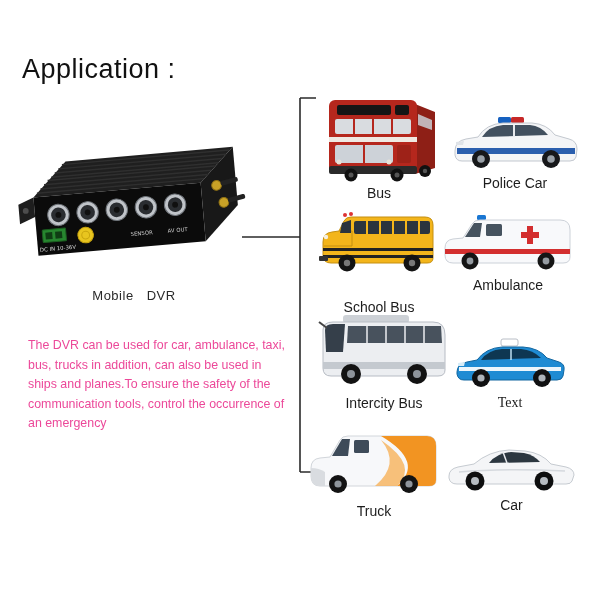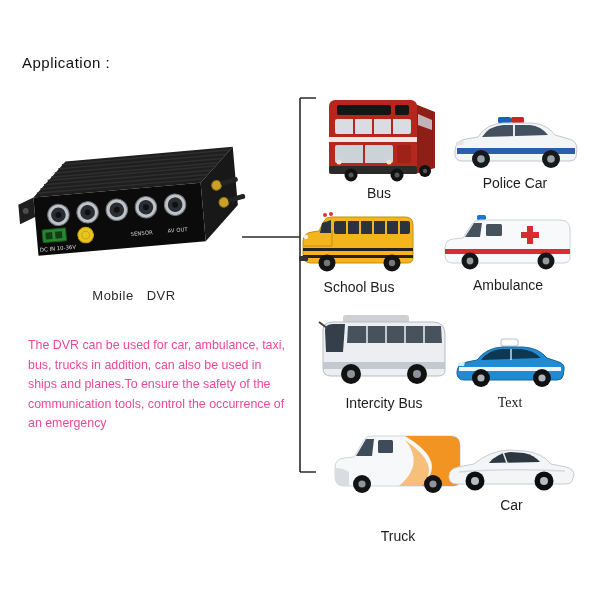--- a/index.html
+++ b/index.html
@@ -1,19 +1,19 @@
 <!DOCTYPE html>
 <html><head>
 <meta charset="utf-8">
 <style>
   html,body{margin:0;padding:0;background:#fff;}
   #page{position:relative;width:600px;height:600px;background:#fff;overflow:hidden;
         font-family:"Liberation Sans", sans-serif;color:#1c1c1c;}
   .abs{position:absolute;}
-  #page-title{left:22px;top:54px;font-size:15px;font-weight:500;letter-spacing:.5px;color:#111;}
+  #page-title{left:22px;top:54px;font-size:27px;font-weight:500;letter-spacing:.5px;color:#111;}
   #dvr-figure{left:12px;top:138px;width:244px;height:162px;}
   #dvr-label{left:44px;top:288px;width:180px;text-align:center;font-size:13px;color:#2a2a2a;word-spacing:9px;letter-spacing:.5px;}
   #description{left:28px;top:336px;width:262px;font-size:12.4px;line-height:1.58;color:#ec4899;}
   #bracket{left:0;top:0;width:600px;height:600px;pointer-events:none;}
   .vehicle-cell{position:absolute;display:flex;flex-direction:column;align-items:center;}
   .vehicle-cell .vlabel{margin-top:3px;font-size:14px;color:#1c1c1c;}
   .vimg{display:block;}
   svg text{font-family:"DejaVu Sans", sans-serif;}
 </style>
 </head>
@@ -130,21 +130,21 @@
       <rect x="9" y="38" width="118" height="6" fill="#2b5fae"></rect>
       <polygon points="8,32 16,31 15,35 8,35" fill="#dfe3e8"></polygon>
       <circle cx="33" cy="49" r="9" fill="#17181a"></circle>
         <circle cx="33" cy="49" r="3.8" fill="#9aa1a8"></circle>
       <circle cx="103" cy="49" r="9" fill="#17181a"></circle>
         <circle cx="103" cy="49" r="3.8" fill="#9aa1a8"></circle>
     </svg>
     <div class="vlabel">Police Car</div>
   </div>
 
-  <div class="vehicle-cell" style="left:296px;top:206px;width:126px;">
+  <div class="vehicle-cell" style="left:316px;top:206px;width:126px;gap:20px;">
     <svg class="vimg" viewBox="0 0 122 70" width="122" height="70">
       <path d="M5 36 Q5 27 14 26 L21 25 L26 15 Q28 11 33 11 L107 11 Q115 11 115 19 L115 52 Q115 57 109 57 L13 57 Q5 57 5 49 Z" fill="#f3b51b" stroke="#c58f10" stroke-width="1"></path>
       <path d="M21 25 L34 25 L34 40 L6 40" fill="none" stroke="#c58f10" stroke-width="1"></path>
       <polygon points="24,17 33,14 33,27 22,27" fill="#2b343e"></polygon>
       <rect x="36" y="15" width="76" height="13" rx="2" fill="#2b343e"></rect>
       <line x1="49" y1="15" x2="49" y2="28" stroke="#f3b51b" stroke-width="2"></line>
       <line x1="62" y1="15" x2="62" y2="28" stroke="#f3b51b" stroke-width="2"></line>
       <line x1="75" y1="15" x2="75" y2="28" stroke="#f3b51b" stroke-width="2"></line>
       <line x1="88" y1="15" x2="88" y2="28" stroke="#f3b51b" stroke-width="2"></line>
       <line x1="101" y1="15" x2="101" y2="28" stroke="#f3b51b" stroke-width="2"></line>
@@ -208,21 +208,21 @@
       <rect x="8" y="37" width="102" height="4" fill="#ffffff" opacity=".92"></rect>
       <polygon points="7,33 14,32 13,36 7,36" fill="#d7ecf7"></polygon>
       <circle cx="30" cy="48" r="9" fill="#101112"></circle>
         <circle cx="30" cy="48" r="3.6" fill="#aeb4ba"></circle>
       <circle cx="91" cy="48" r="9" fill="#101112"></circle>
         <circle cx="91" cy="48" r="3.6" fill="#aeb4ba"></circle>
     </svg>
     <div class="vlabel">Text</div>
   </div>
 
-  <div class="vehicle-cell" style="left:328px;top:424px;width:140px;gap:25px;">
+  <div class="vehicle-cell" style="left:304px;top:424px;width:140px;">
     <svg class="vimg" viewBox="0 0 138 76" width="138" height="76">
       <path d="M6 44 Q6 35 15 34 L25 33 L35 16 Q37 12 43 12 L122 12 Q131 12 131 22 L131 56 Q131 62 124 62 L15 62 Q6 62 6 52 Z" fill="#f7f8fa" stroke="#d2d6db" stroke-width="1"></path>
       <path d="M76 12 L122 12 Q131 12 131 22 L131 56 Q131 62 124 62 L92 62 Q120 38 76 12 Z" fill="#f29422"></path>
       <path d="M70 62 L92 62 Q114 42 76 16 Q96 40 70 62 Z" fill="#f6b25a" opacity=".8"></path>
       <polygon points="27,32 37,15 45,15 43,32" fill="#3e4b59"></polygon>
       <rect x="49" y="16" width="15" height="13" rx="1.5" fill="#3e4b59"></rect>
       <path d="M6 44 L6 52 Q6 62 15 62 L20 62 L20 48 Q14 44 6 44 Z" fill="#d9dce0"></path>
       <circle cx="33" cy="60" r="9" fill="#131313"></circle>
         <circle cx="33" cy="60" r="3.6" fill="#8f959c"></circle>
       <circle cx="104" cy="60" r="9" fill="#131313"></circle>

